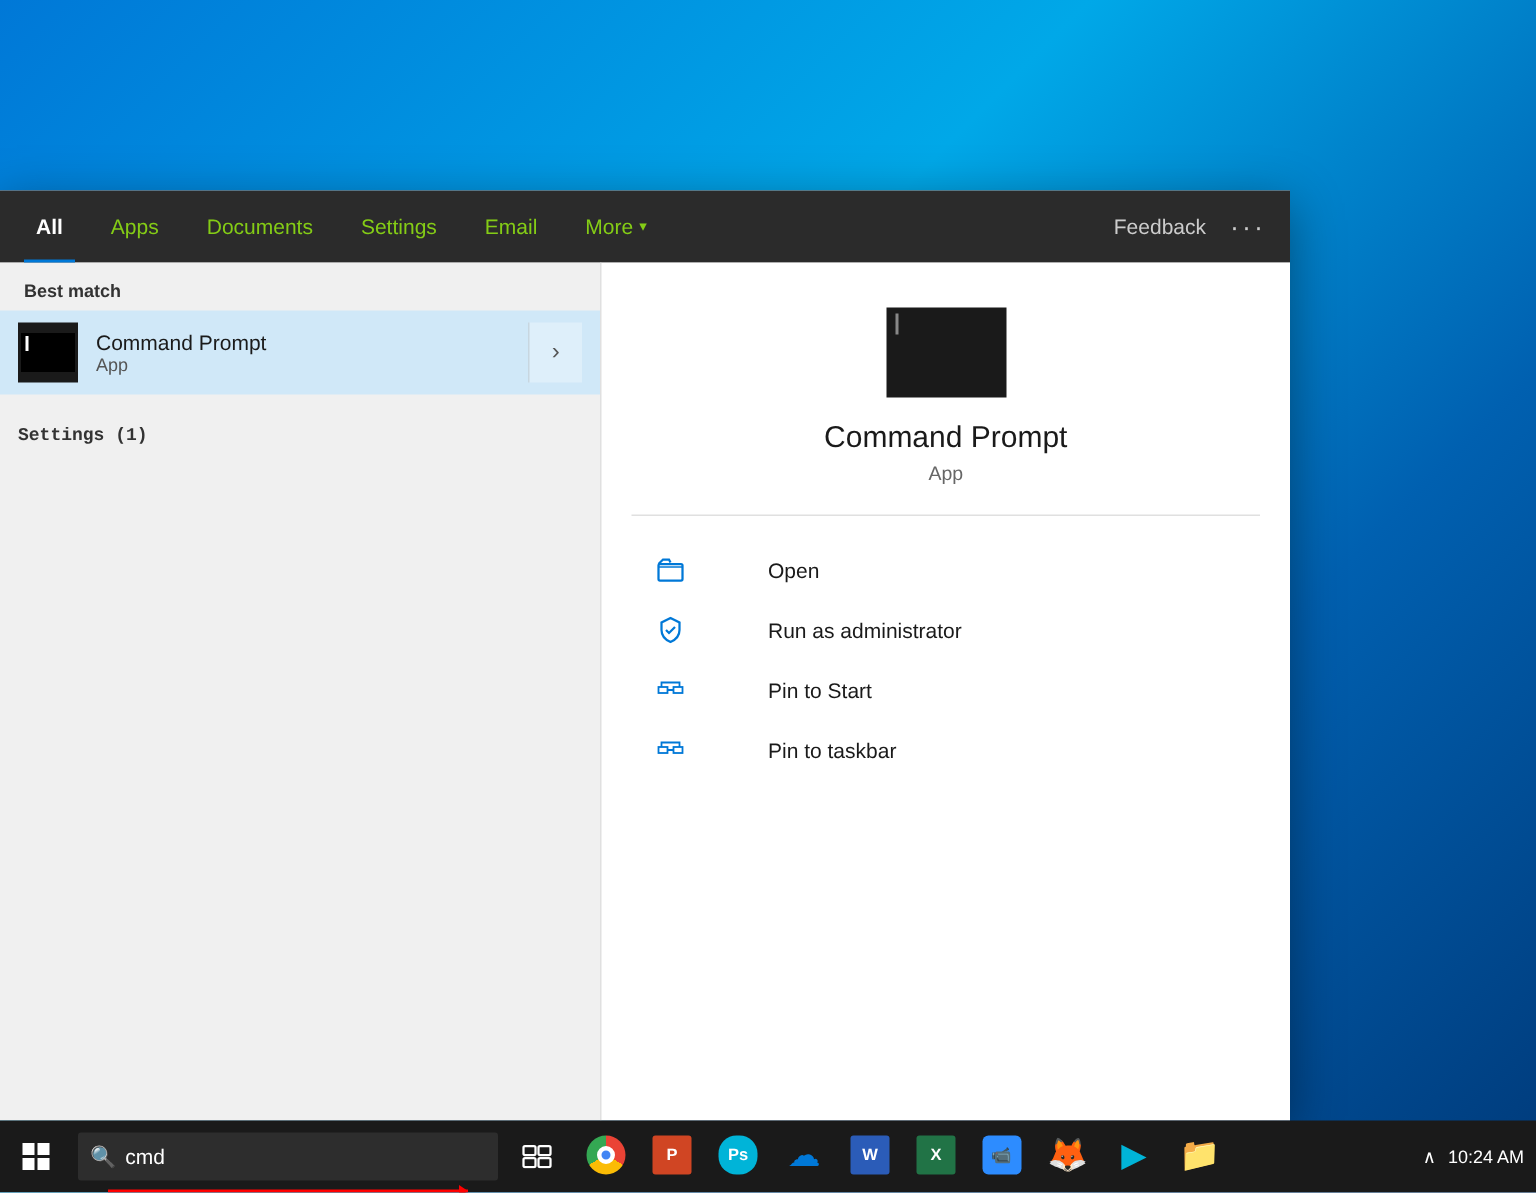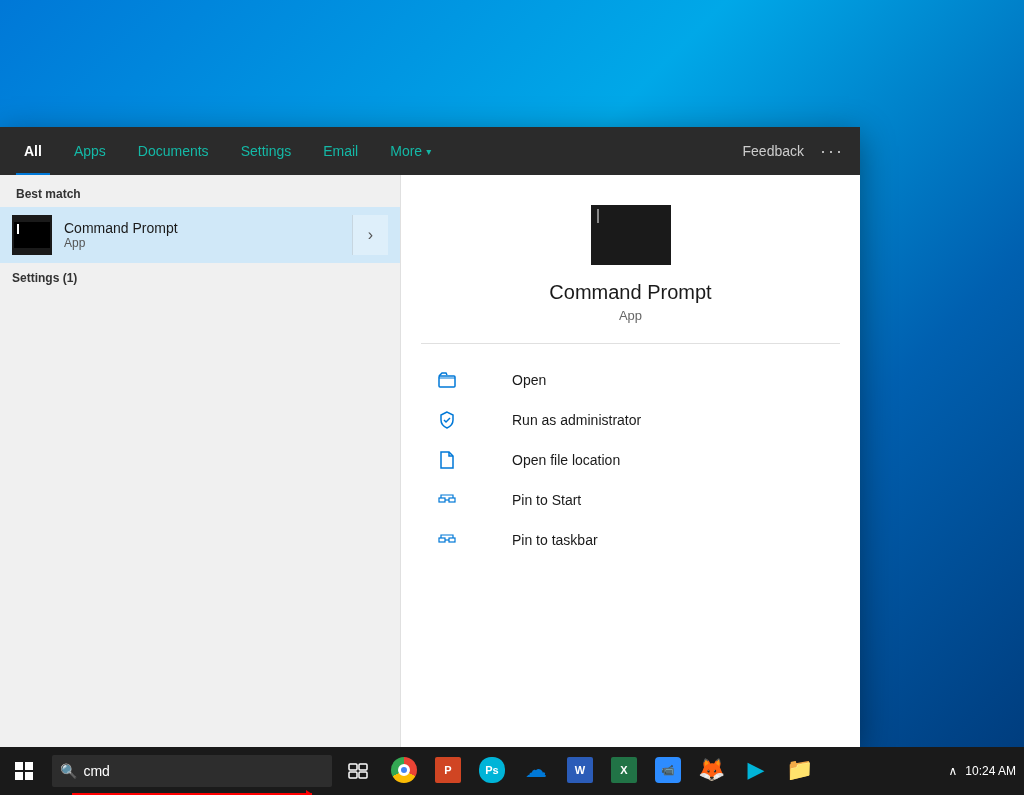--- a/index.html
+++ b/index.html
@@ -139,21 +139,21 @@
       align-items: center;
       background: #2b2b2b;
       height: 48px;
       padding: 0 8px;
     }
     .tab {
       padding: 0 16px;
       height: 48px;
       display: flex;
       align-items: center;
-      color: #14b8a6;
+      color: #84cc16;
       font-size: 14px;
       cursor: pointer;
       position: relative;
     }
     .tab.active {
       color: white;
       font-weight: 700;
     }
     .tab.active::after {
       content: '';
@@ -261,22 +261,23 @@
       align-items: center;
       justify-content: center;
       background: rgba(255,255,255,0.3);
       color: #555;
       font-size: 16px;
       cursor: pointer;
       border-left: 1px solid rgba(0,0,0,0.1);
     }
 
     .settings-section {
-      padding: 8px 12px;
+      padding: 20px 12px;
       background: #f0f0f0;
+      font-family: Liberation Mono, monospace;
     }
     .settings-label {
       font-size: 12px;
       font-weight: 600;
       color: #333;
     }
 
     
     .right-panel {
       flex: 1;
@@ -436,29 +437,20 @@
           <div class="action-item">
             <div class="action-icon">
               <svg width="16" height="18" viewBox="0 0 16 18" fill="none" xmlns="http://www.w3.org/2000/svg">
                 <path d="M8 1L2 4v5c0 4 2.5 6.5 6 8 3.5-1.5 6-4 6-8V4L8 1z" stroke="#0078d7" stroke-width="1.5" fill="none"></path>
                 <path d="M5 9l2 2 4-4" stroke="#0078d7" stroke-width="1.5"></path>
               </svg>
             </div>
             <div class="action-label">Run as administrator</div>
           </div>
 
-          <div class="action-item">
-            <div class="action-icon">
-              <svg width="14" height="18" viewBox="0 0 14 18" fill="none" xmlns="http://www.w3.org/2000/svg">
-                <path d="M1 1h8l4 4v12H1V1z" stroke="#0078d7" stroke-width="1.5" fill="none"></path>
-                <path d="M9 1v4h4" stroke="#0078d7" stroke-width="1.5"></path>
-              </svg>
-            </div>
-            <div class="action-label">Open file location</div>
-          </div>
 
           <div class="action-item">
             <div class="action-icon">
               <svg width="18" height="18" viewBox="0 0 18 18" fill="none" xmlns="http://www.w3.org/2000/svg">
                 <rect x="1" y="7" width="6" height="4" stroke="#0078d7" stroke-width="1.2" fill="none"></rect>
                 <rect x="11" y="7" width="6" height="4" stroke="#0078d7" stroke-width="1.2" fill="none"></rect>
                 <path d="M7 9h4" stroke="#0078d7" stroke-width="1.2"></path>
                 <path d="M3 7V4h12v3" stroke="#0078d7" stroke-width="1.2"></path>
               </svg>
             </div>

